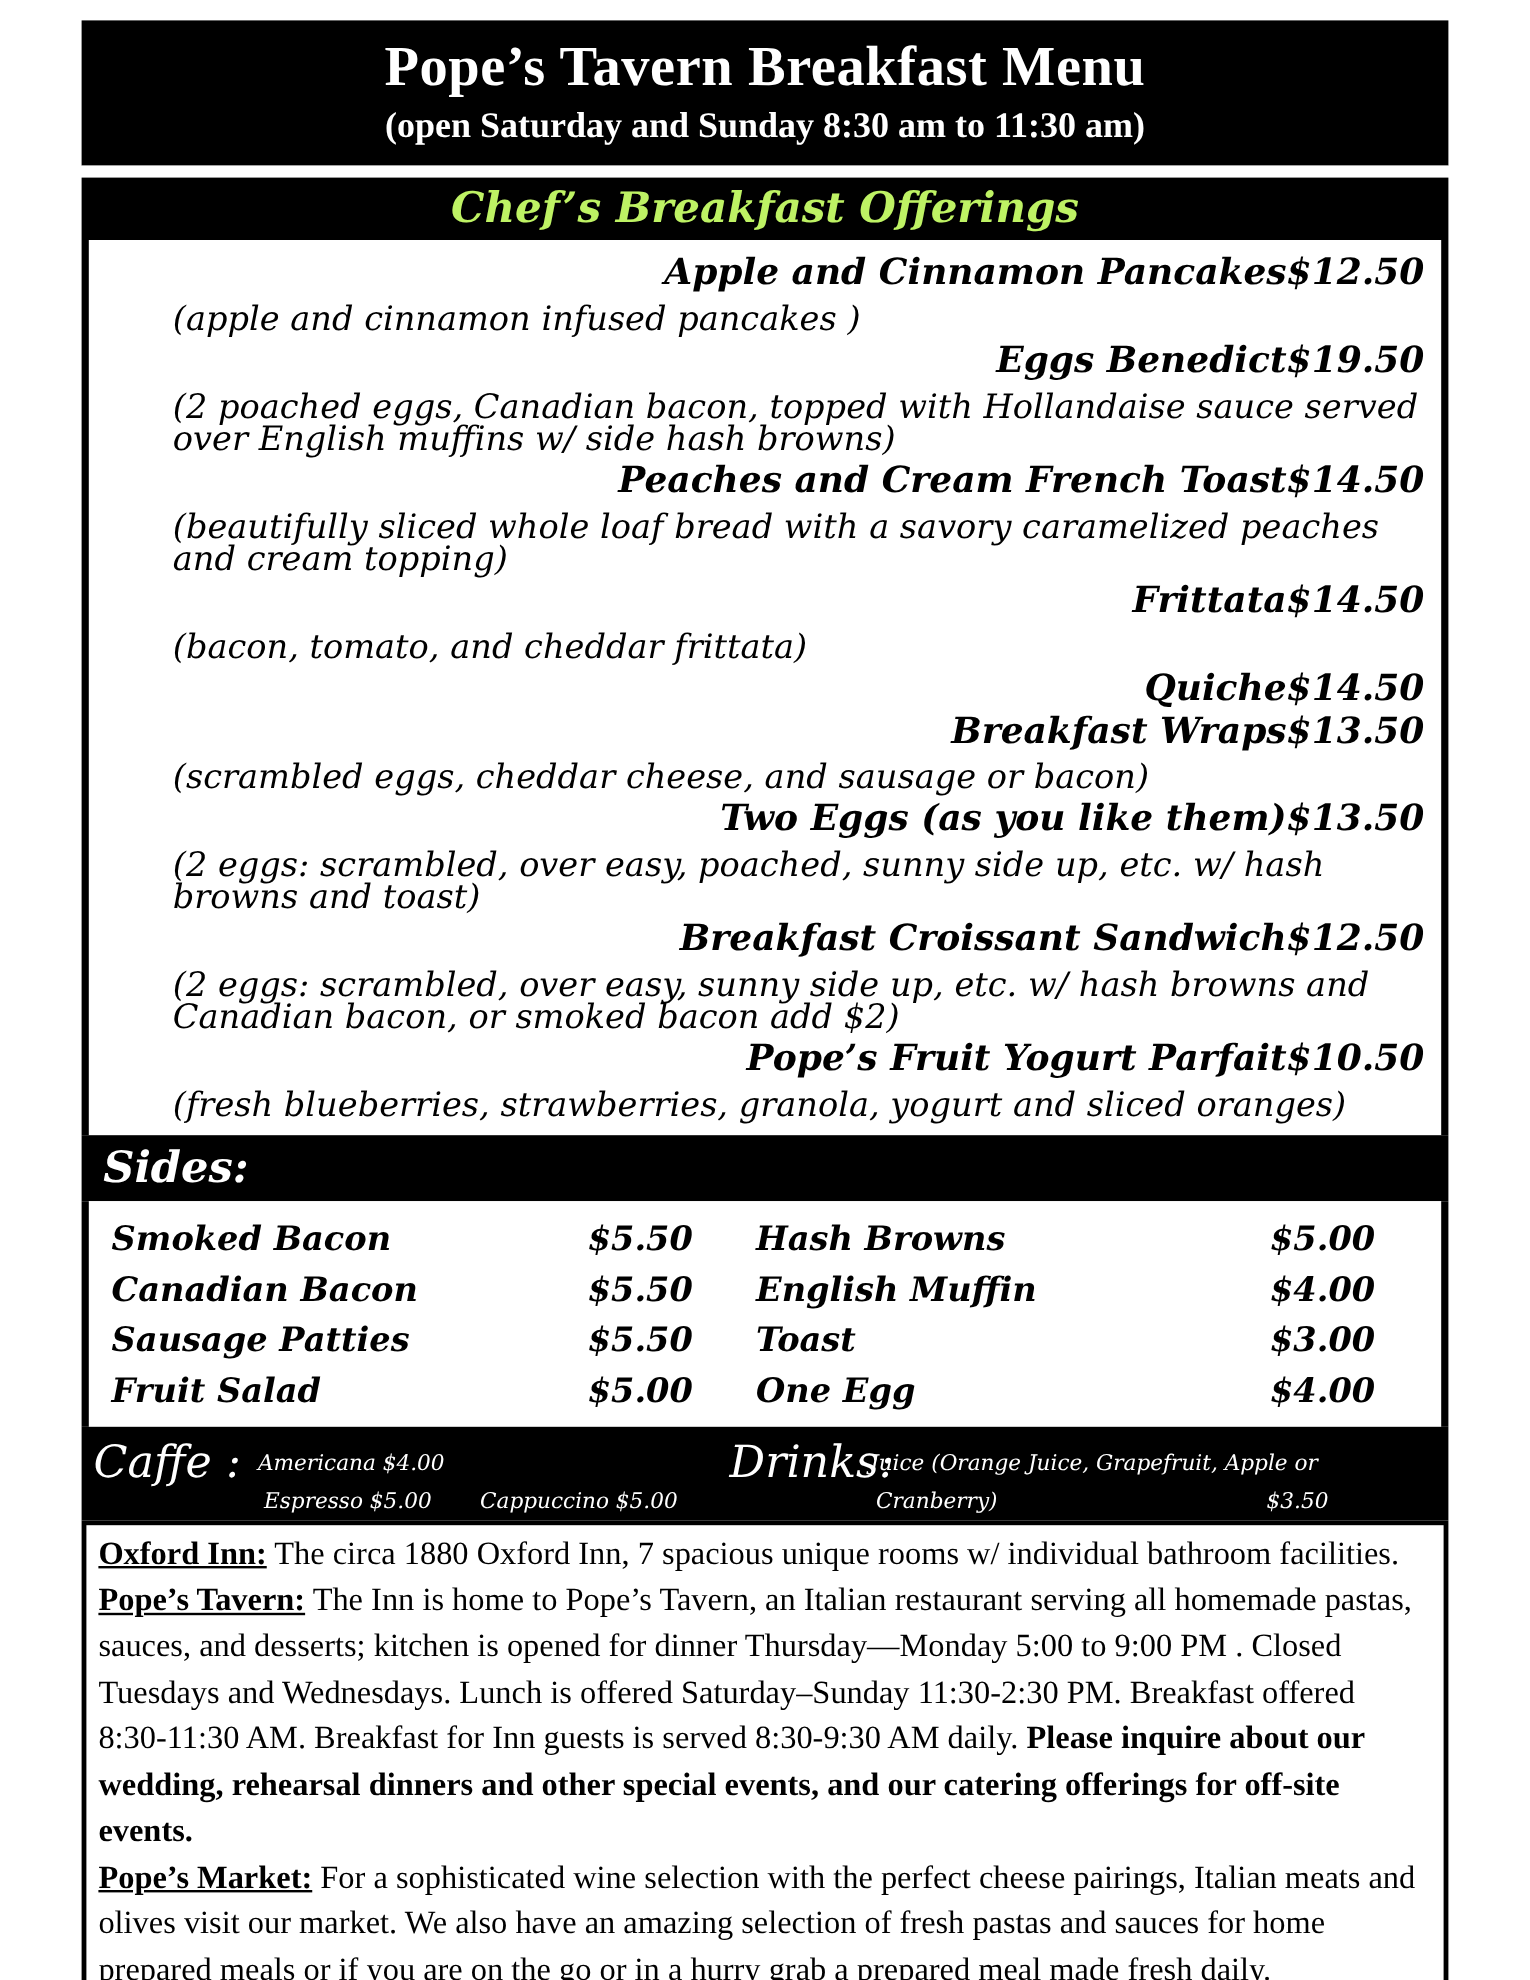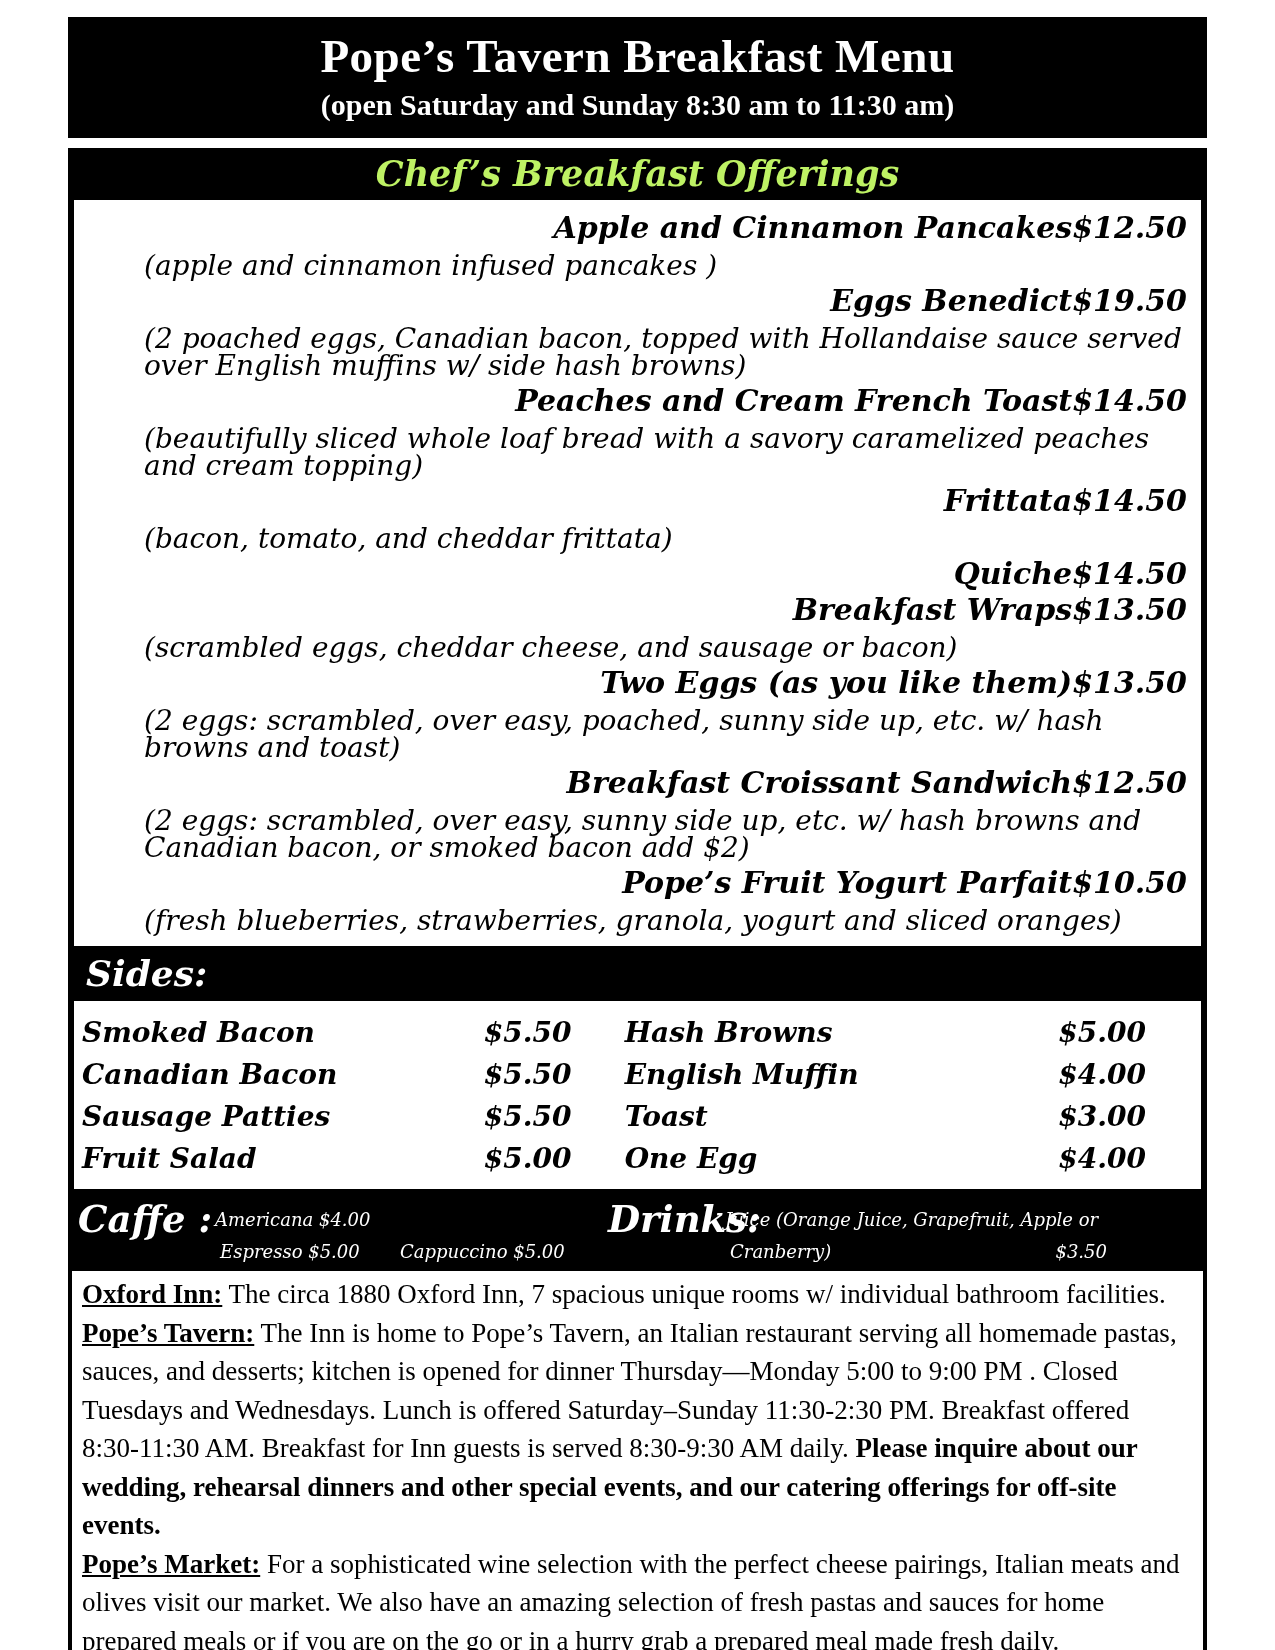--- a/index.html
+++ b/index.html
@@ -40,32 +40,32 @@
   
   .sides-bar {
     background: #000; color: #fff;
     font-family: "DejaVu Serif", serif; font-style: italic; font-weight: 600;
     font-size: 36px; line-height: 41px; padding: 7px 0 7px 18px;
   }
   .sides-box { background: #fff; border-left: 6px solid #000; border-right: 6px solid #000; padding: 12px 55px 8px 8px; }
   .side-row {
     display: flex;
     font-family: "DejaVu Serif", serif; font-style: italic; font-weight: 600;
-    font-size: 28px; line-height: 40px; margin-bottom: 2px;
+    font-size: 28px; line-height: 40px; margin-bottom: 2px; margin-left: 11px;
   }
   .side-col { display: flex; justify-content: space-between; }
   .side-col.left  { flex: 0 0 46%; }
   .side-col.right { flex: 1 1 auto; margin-left: 5%; gap: 20px; }
 
   
   .caffe {
     position: relative; background: #000; color: #fff; height: 78px;
     font-family: "DejaVu Serif", serif; font-style: italic;
   }
-  .caffe .big { position: absolute; font-size: 37px; font-weight: 700; text-align: center; }
+  .caffe .big { position: absolute; font-size: 37px; font-weight: 400; text-align: center; }
   .caffe .sm  { position: absolute; font-size: 18px; font-weight: 400; }
 
   
   .info-box { border: 4px solid #000; padding: 4px 12px 6px 10px; font-size: 27px; line-height: 38.5px; }
   .plabel { font-weight: bold; text-decoration: underline; }
   .info-box strong { font-weight: bold; }
 </style>
 </head>
 <body>
 

